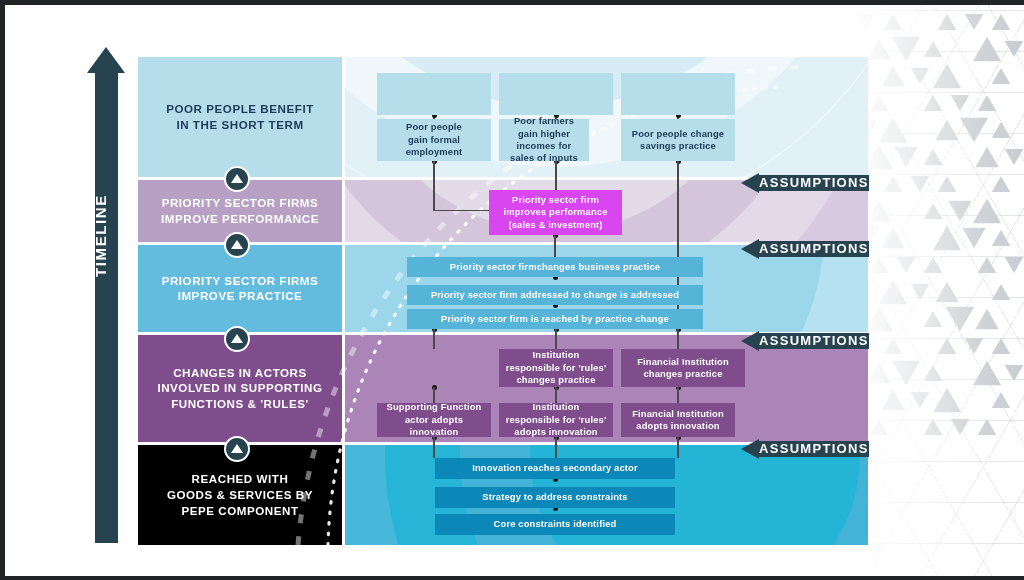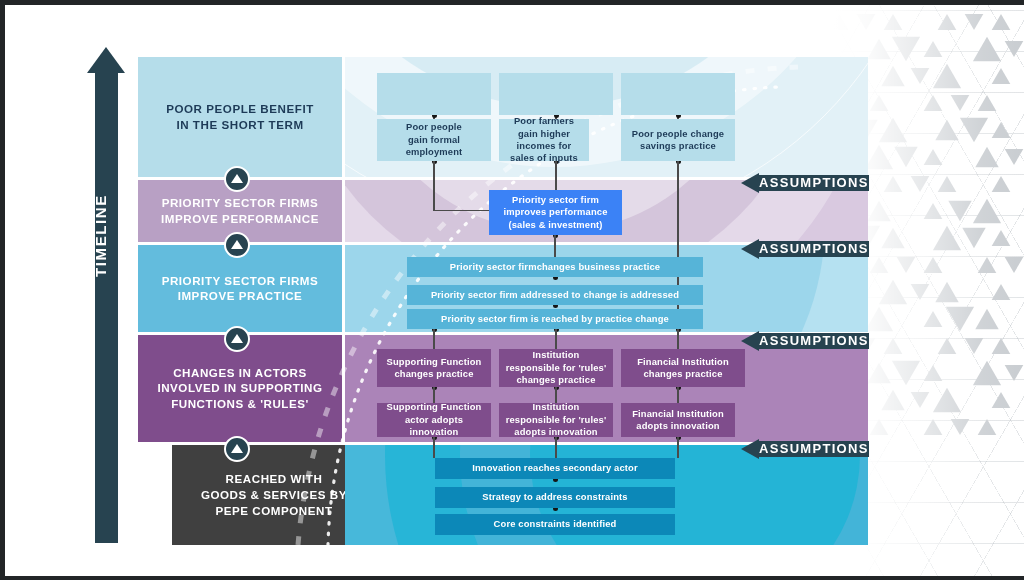--- a/index.html
+++ b/index.html
@@ -71,21 +71,21 @@
 
   
   #band1 .lhs{background:#b5ddea;} #band1 .rhs{background:#e2f1f7;}
   #band1 .lhs-txt{color:#1d3a57;}
   #band2 .lhs{background:#b8a0c4;} #band2 .rhs{background:#d9c9e0;}
   #band2 .lhs-txt{color:#ffffff;}
   #band3 .lhs{background:#63bcdd;} #band3 .rhs{background:#a5dbee;}
   #band3 .lhs-txt{color:#ffffff;}
   #band4 .lhs{background:#7f4d8c;} #band4 .rhs{background:#ab84b8;}
   #band4 .lhs-txt{color:#ffffff;}
-  #band5 .lhs{background:#404040;margin-left:34px;} #band5 .rhs{background:#19b4d6;}
+  #band5 .lhs{background:#000000;} #band5 .rhs{background:#19b4d6;}
   #band5 .lhs-txt{color:#ffffff;}
 
   #band1{top:52px;height:120px;}
   #band2{top:175px;height:62px;}
   #band3{top:240px;height:87px;}
   #band4{top:330px;height:107px;}
   #band5{top:440px;height:100px;}
 
   
   .rings{position:absolute;left:-330px;bottom:-210px;width:1080px;height:1080px;pointer-events:none;}
@@ -93,21 +93,21 @@
 
   
   .nbox{
     position:absolute;box-sizing:border-box;
     display:flex;align-items:center;justify-content:center;text-align:center;
     font-size:9.4px;font-weight:bold;line-height:1.32;letter-spacing:.15px;
   }
   .nbox.dark-txt{color:#1d3a57;}
   .nbox.light-txt{color:#ffffff;}
   .b1box{background:#b5ddea;}
-  .b2box{background:#3b82f6;}
+  .b2box{background:#d946ef;}
   .b3box{background:#56b4d8;}
   .b4box{background:#7f4d8c;}
   .b5box{background:#0c88b8;}
 
   
   .conn{position:absolute;background:#4a4a4a;}
   .conn.v{width:1.4px;}
   .conn.h{height:1.4px;}
   .dot{position:absolute;width:5px;height:5px;border-radius:50%;background:#151515;}
 
@@ -366,23 +366,20 @@
       </div>
       <div class="nbox b3box light-txt" style="left: 402px; top: 252px; width: 296px; height: 20px;">
         <span style="padding: 0px 6px;">Priority sector firmchanges business practice</span>
       </div>
       <div class="nbox b3box light-txt" style="left: 402px; top: 280px; width: 296px; height: 20px;">
         <span style="padding: 0px 6px;">Priority sector firm addressed to change is addressed</span>
       </div>
       <div class="nbox b3box light-txt" style="left: 402px; top: 304px; width: 296px; height: 20px;">
         <span style="padding: 0px 6px;">Priority sector firm is reached by practice change</span>
       </div>
-      <div class="nbox b4box light-txt" style="left: 372px; top: 344px; width: 114px; height: 38px;">
-        <span style="padding: 0px 6px;">Supporting Function changes practice</span>
-      </div>
       <div class="nbox b4box light-txt" style="left: 372px; top: 398px; width: 114px; height: 34px;">
         <span style="padding: 0px 6px;">Supporting Function actor adopts innovation</span>
       </div>
       <div class="nbox b4box light-txt" style="left: 494px; top: 344px; width: 114px; height: 38px;">
         <span style="padding: 0px 6px;">Institution responsible for 'rules' changes practice</span>
       </div>
       <div class="nbox b4box light-txt" style="left: 494px; top: 398px; width: 114px; height: 34px;">
         <span style="padding: 0px 6px;">Institution responsible for 'rules' adopts innovation</span>
       </div>
       <div class="nbox b4box light-txt" style="left: 616px; top: 344px; width: 124px; height: 38px;">

